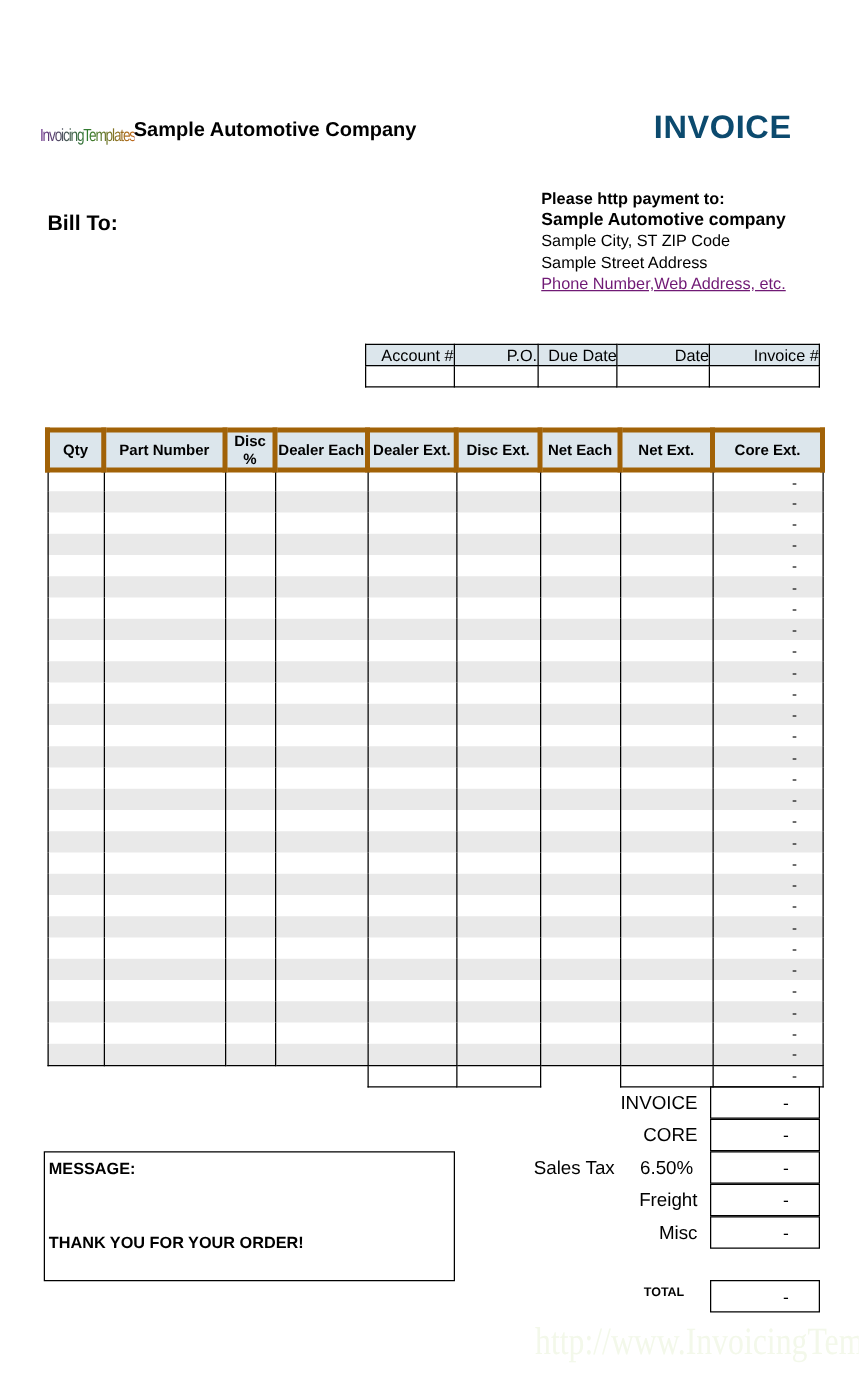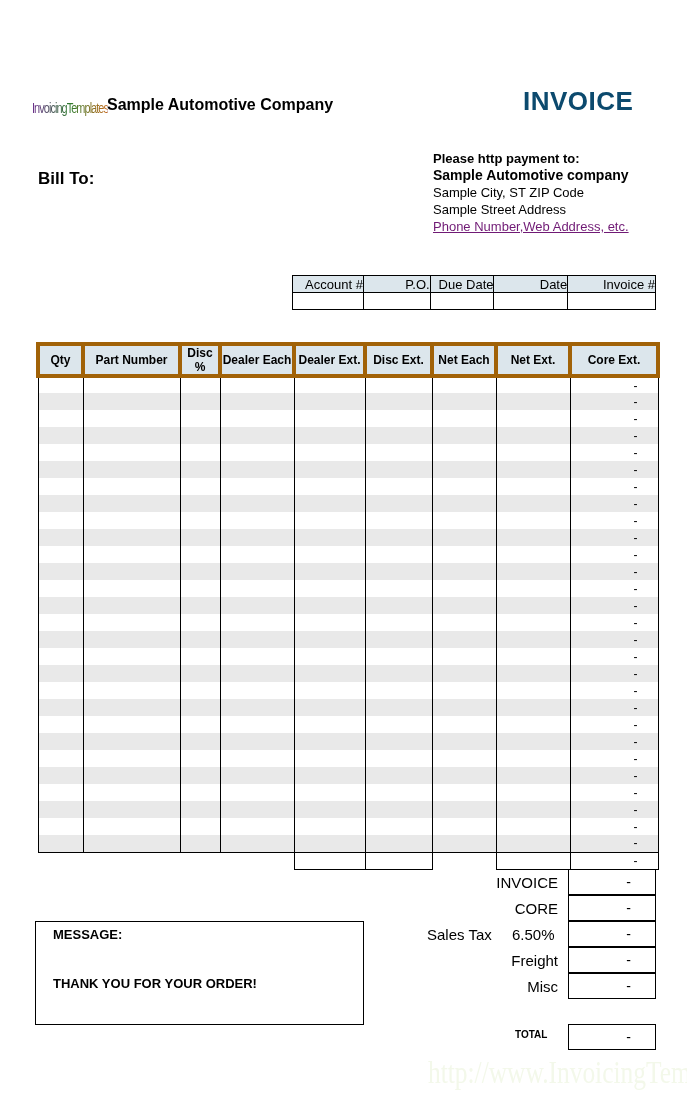--- a/index.html
+++ b/index.html
@@ -27,22 +27,22 @@
   .grid tr.last td { border-bottom: 1px solid #000; }
   .grid tr.foot td { background: #fff; border: none; }
   .grid tr.foot td.box { border: 1px solid #000; }
   .totals { left: 400px; top: 869px; }
   .trow { position: absolute; left: 0; width: 256px; height: 26px; }
   .tlabel { position: absolute; right: 98px; top: 5px; font-size: 15px; text-align: right; white-space: nowrap; }
   .tbox { position: absolute; left: 168px; width: 88px; height: 26px; border: 1px solid #000; text-align: right;
           padding-right: 24px; font-size: 14px; line-height: 24px; }
   .taxrate { position: absolute; left: 112px; top: 5px; font-size: 15px; }
   .taxlabel { position: absolute; left: 27px; top: 5px; font-size: 15px; }
-  .msg { left: 35px; top: 921px; width: 329px; height: 104px; border: 1px solid #000; padding: 5px 17px; font-size: 13px; font-weight: bold; }
-  .msg .thanks { margin-top: 34px; }
+  .msg { left: 35px; top: 921px; width: 329px; height: 104px; border: 1px solid #000; padding: 5px 3px; font-size: 13px; font-weight: bold; }
+  .msg .thanks { margin-top: 44px; }
   .total-label { left: 515px; top: 1029px; font-size: 10px; font-weight: bold; }
   .total-box { left: 568px; top: 1024px; width: 88px; height: 26px; border: 1px solid #000; text-align: right; padding-right: 24px; font-size: 14px; line-height: 24px; }
   .watermark { left: 428px; top: 1055px; font-family: "Liberation Serif", serif; font-size: 31px; color: #f3f8ea; transform: scaleX(0.82); transform-origin: left; white-space: nowrap; }
 </style>
 </head>
 <body>
 
 <div class="abs logo">
   <span style="background:linear-gradient(90deg,#6a2c8a,#2f7d2f 50%,#c46a1a);-webkit-background-clip:text;background-clip:text;color:transparent;">InvoicingTemplates</span>
 </div>

